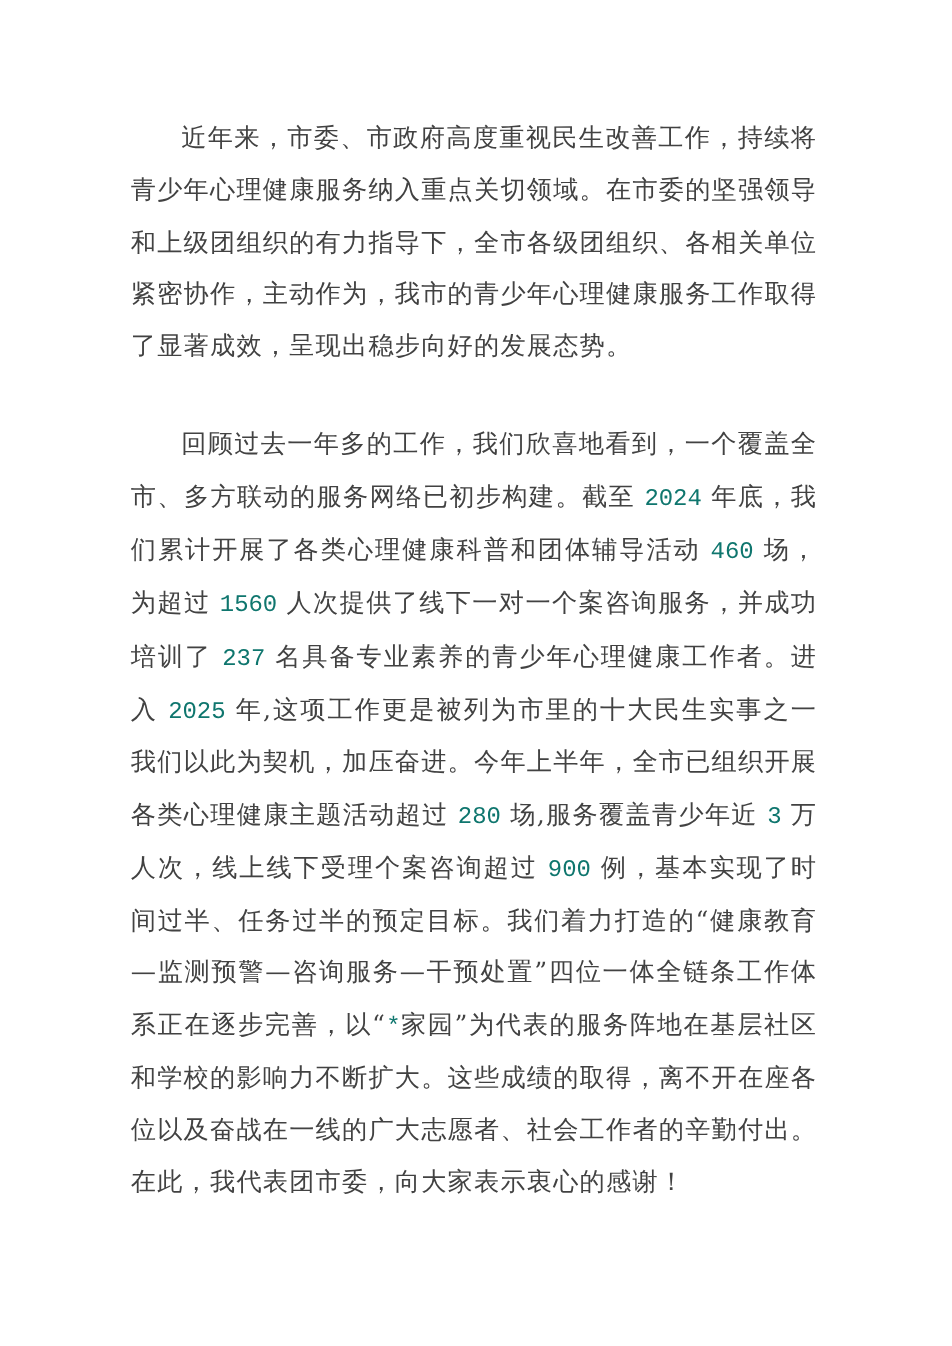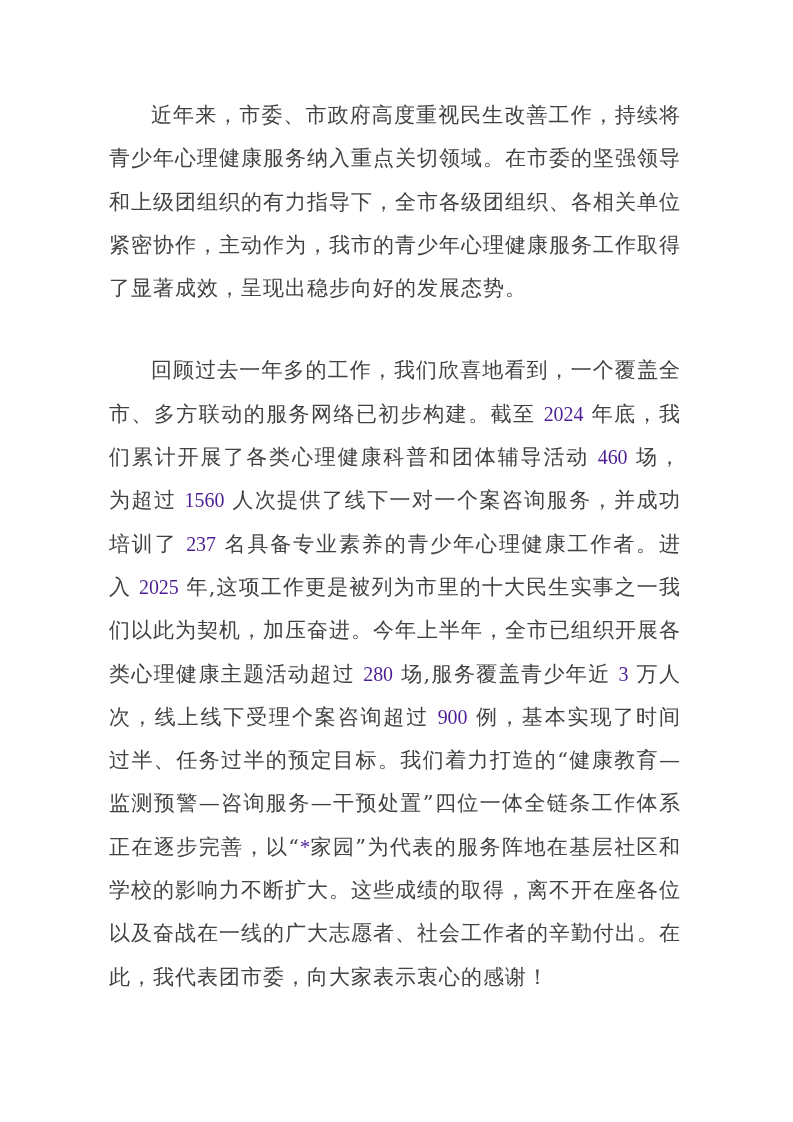--- a/index.html
+++ b/index.html
@@ -29,22 +29,22 @@
     margin: 0 0 39px 0;
     text-indent: 2em;
     letter-spacing: 1px;
     font-weight: 400;
   }
   .para:last-child {
     margin-bottom: 0;
   }
   
   .num {
-    font-family: Liberation Serif, serif;
-    color: #4c1d95;
+    font-family: Liberation Mono, monospace;
+    color: #0f766e;
     letter-spacing: 0;
     font-size: 0.95em;
   }
 </style>
 </head>
 <body>
 
 <div class="page">
   <p class="para mixed">近年来，市委、市政府高度重视民生改善工作，持续将青少年心理健康服务纳入重点关切领域。在市委的坚强领导和上级团组织的有力指导下，全市各级团组织、各相关单位紧密协作，主动作为，我市的青少年心理健康服务工作取得了显著成效，呈现出稳步向好的发展态势。</p>
   <p class="para mixed">回顾过去一年多的工作，我们欣喜地看到，一个覆盖全市、多方联动的服务网络已初步构建。截至 <span class="num">2024</span> 年底，我们累计开展了各类心理健康科普和团体辅导活动 <span class="num">460</span> 场，为超过 <span class="num">1560</span> 人次提供了线下一对一个案咨询服务，并成功培训了 <span class="num">237</span> 名具备专业素养的青少年心理健康工作者。进入 <span class="num">2025</span> 年,这项工作更是被列为市里的十大民生实事之一我们以此为契机，加压奋进。今年上半年，全市已组织开展各类心理健康主题活动超过 <span class="num">280</span> 场,服务覆盖青少年近 <span class="num">3</span> 万人次，线上线下受理个案咨询超过 <span class="num">900</span> 例，基本实现了时间过半、任务过半的预定目标。我们着力打造的“健康教育—监测预警—咨询服务—干预处置”四位一体全链条工作体系正在逐步完善，以“<span class="num">*</span>家园”为代表的服务阵地在基层社区和学校的影响力不断扩大。这些成绩的取得，离不开在座各位以及奋战在一线的广大志愿者、社会工作者的辛勤付出。在此，我代表团市委，向大家表示衷心的感谢！</p>

